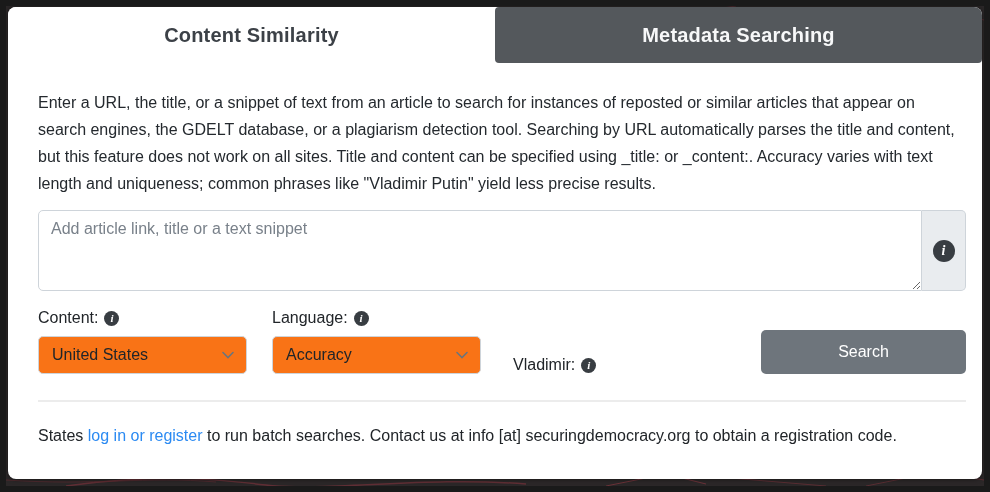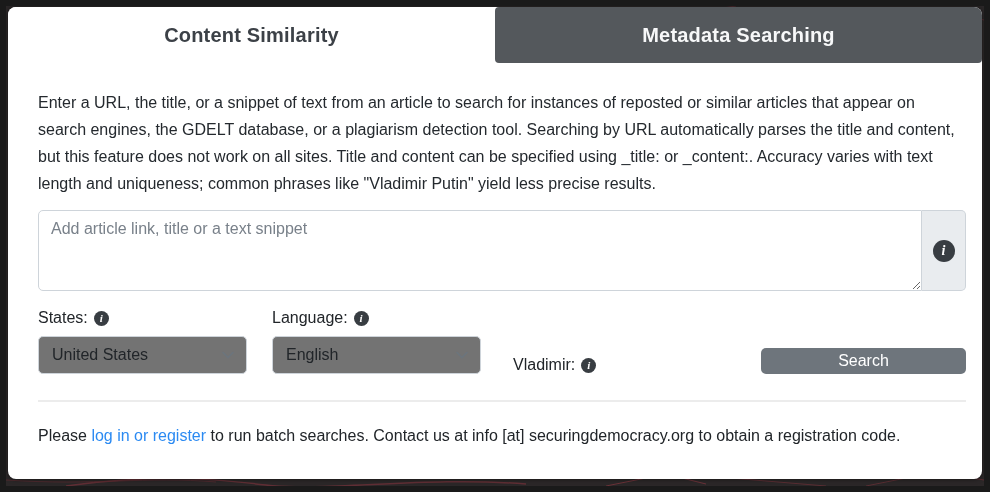--- a/index.html
+++ b/index.html
@@ -61,39 +61,39 @@
   .filters { display:flex; align-items:flex-end; margin-top:18px; }
   .field { display:flex; flex-direction:column; }
   .field-country  { width:209px; margin-right:25px; }
   .field-language { width:209px; margin-right:32px; }
   .field-engines  { width:160px; }
   .field-label { display:flex; align-items:center; gap:6px; font-size:16px; color:#212529; }
   .control { margin-top:9px; height:38px; }
 
   .select {
     display:flex; align-items:center; justify-content:space-between;
-    border:1px solid #ced4da; border-radius:5px; background:#737373;
+    border:1px solid #ced4da; border-radius:5px; background:#f97316;
     padding:0 12px 0 13px; font-size:16px; color:#212529; cursor:pointer;
   }
   .chevron { flex:0 0 auto; margin-left:8px; }
 
   .engines-btn {
     display:flex; align-items:center; justify-content:center; gap:9px;
     width:100%; height:38px; background:#fff; border:1px solid #c8cdd2;
     border-radius:5px; font-size:16px; color:#212529; cursor:pointer;
     font-family:"Liberation Sans", sans-serif;
   }
   .caret-down {
     width:0; height:0; border-left:5px solid transparent;
     border-right:5px solid transparent; border-top:5px solid #212529;
     margin-top:2px;
   }
 
   .search-btn {
-    margin-left:auto; width:205px; height:26px; border:none; border-radius:5px;
+    margin-left:auto; width:205px; height:44px; border:none; border-radius:5px;
     background:#6e757c; color:#ffffff; font-size:16px; cursor:pointer;
     font-family:"Liberation Sans", sans-serif;
   }
 
   .divider { border:none; border-top:2px solid #ececec; margin-top:26px; }
 
   .footer-text { margin-top:20px; font-size:16px; line-height:27px; color:#212529; padding-right:40px; }
   .footer-text a { color:#2b8af2; text-decoration:none; cursor:pointer;margin-top:12px; }
 </style>
 </head>
@@ -123,53 +123,53 @@
         <textarea class="article-input" placeholder="Add article link, title or a text snippet" style=""></textarea>
         <div class="input-addon">
           <span class="info-circle info-lg">i</span>
         </div>
       </div>
 
       <div class="filters">
 
         <div class="field field-country">
           <div class="field-label">
-            <span>States:</span>
+            <span>Content:</span>
             <span class="info-circle info-sm">i</span>
           </div>
           <div class="select control">
             <span>United States</span>
             <svg class="chevron" width="12" height="8" viewBox="0 0 12 8">
               <path d="M1 1.5 L6 6.5 L11 1.5" stroke="#6c757d" stroke-width="1.6" fill="none" stroke-linecap="round"></path>
             </svg>
           </div>
         </div>
 
         <div class="field field-language">
           <div class="field-label">
             <span>Language:</span>
             <span class="info-circle info-sm">i</span>
           </div>
           <div class="select control">
-            <span>English</span>
+            <span>Accuracy</span>
             <svg class="chevron" width="12" height="8" viewBox="0 0 12 8">
               <path d="M1 1.5 L6 6.5 L11 1.5" stroke="#6c757d" stroke-width="1.6" fill="none" stroke-linecap="round"></path>
             </svg>
           </div>
         </div>
 
         <div class="field field-engines">
           <div class="field-label">
             <span>Vladimir:</span>
             <span class="info-circle info-sm">i</span>
           </div>
         </div>
 
         <button class="search-btn">Search</button>
       </div>
 
       <hr class="divider">
 
-      <p class="footer-text"><span>Please </span><a>log in or register</a><span> to run batch searches. Contact us at info [at] securingdemocracy.org to obtain a registration code.</span></p>
+      <p class="footer-text"><span>States </span><a>log in or register</a><span> to run batch searches. Contact us at info [at] securingdemocracy.org to obtain a registration code.</span></p>
 
     </div>
   </div>
 </div>
 
 </body></html>

